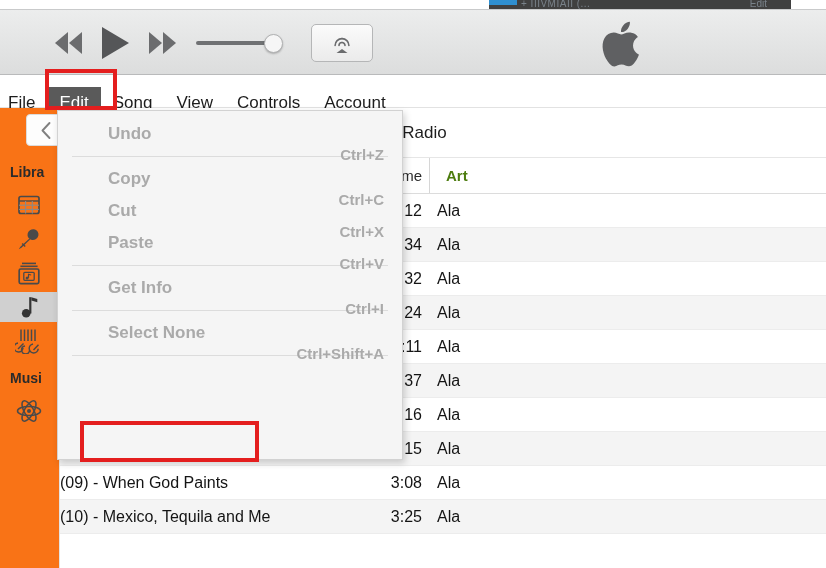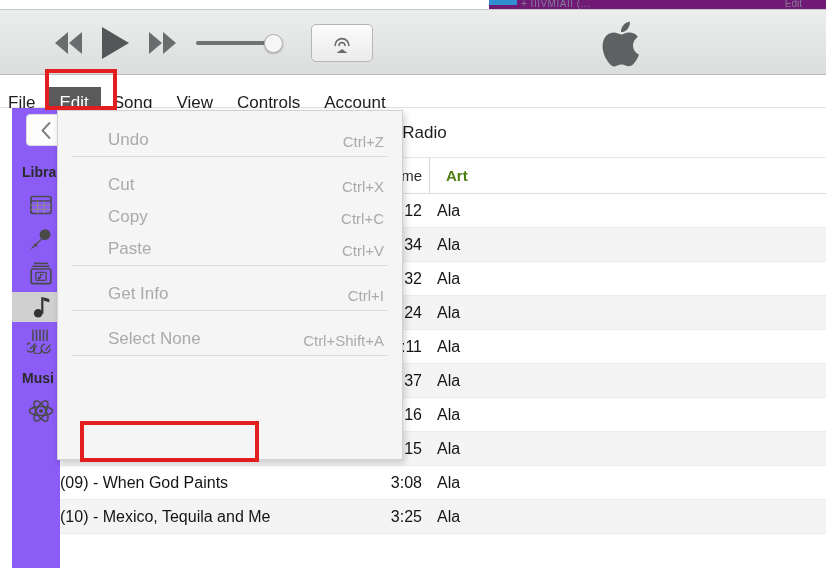--- a/index.html
+++ b/index.html
@@ -11,22 +11,22 @@
     overflow: hidden;
   }
   #app {
     position: relative;
     width: 826px; height: 568px;
     background: #ffffff;
   }
 
   
   .bg-window-strip {
-    position: absolute; left: 489px; top: 0; width: 337px; height: 11px;
-    background: #701a75;
+    position: absolute; left: 489px; top: 0; width: 302px; height: 11px;
+    background: #404040;
     border-bottom: 1px solid #b8c0c8;
     overflow: hidden;
   }
   .bg-window-strip .accentbar {
     position: absolute; left: 0; top: 0; width: 28px; height: 5px;
     background: #2f8fd0;
   }
   .bg-window-strip .ghost-title {
     position: absolute; left: 32px; top: -2px;
     font-size: 10px; color: #8d98a3; letter-spacing: .5px;
@@ -87,22 +87,22 @@
   .menubar .mi {
     font-size: 17px; color: #1c1c1c; padding: 5px 12px; white-space: nowrap;
     line-height: 22px;
     margin-top: 24px;
   }
   .menubar .mi.first { padding-left: 8px; }
   .menubar .mi.active { background: #5a5a5a; color: #ffffff; }
 
   
   .sidebar {
-    position: absolute; left: 12px; top: 108px; width: 60px; height: 460px;
-    background: #8b5cf6; border-right: 1px solid #e3e3e3;
+    position: absolute; left: 0; top: 108px; width: 60px; height: 460px;
+    background: #f97316; border-right: 1px solid #e3e3e3;
   }
   .backbtn {
     position: absolute; left: 26px; top: 114px; width: 40px; height: 32px;
     background: #fdfdfd; border: 1px solid #dcdcdc; border-radius: 4px;
     display: flex; align-items: center; justify-content: center;
   }
   .side-hdr {
     position: absolute; left: 10px; font-size: 14px; font-weight: bold;
     color: #2b2b2b; white-space: nowrap;
   }
@@ -167,22 +167,22 @@
   }
 
   
   .dropdown {
     position: absolute; left: 57px; top: 110px; width: 346px; height: 350px;
     background: #f5f5f5; border: 1px solid #d2d2d2;
     box-shadow: 2px 3px 7px rgba(0,0,0,.18);
     padding: 7px 0;
   }
   .dd-item {
-    position: relative; height: 32px; display: flex; align-items: flex-end;
-    padding-left: 50px; padding-right: 18px;
+    position: relative; height: 32px; display: flex; align-items: center;
+    padding-left: 50px; padding-right: 18px; font-weight: bold;
   }
   .dd-item .lbl { font-size: 17px; white-space: nowrap; }
   .dd-item .key { position: absolute; right: 18px; font-size: 15px; white-space: nowrap; margin-top: 40px; }
   .dd-item.enabled .lbl { color: #1a1a1a; }
   .dd-item.enabled .key { color: #1a1a1a; }
   .dd-item.disabled .lbl { color: #aaaaaa; }
   .dd-item.disabled .key { color: #aaaaaa; }
   .dd-sep { height: 1px; background: #dcdcdc; margin: 6px 14px; }
 
   
@@ -402,28 +402,28 @@
       </div>
   </div>
 
   <div class="dropdown" id="dropdown">
       <div class="dd-item disabled">
         <span class="lbl">Undo</span>
         <span class="key">Ctrl+Z</span>
       </div>
       <div class="dd-sep"></div>
       <div class="dd-item disabled">
+        <span class="lbl">Copy</span>
+        <span class="key">Ctrl+C</span>
+      </div>
+      <div class="dd-item disabled">
         <span class="lbl">Cut</span>
         <span class="key">Ctrl+X</span>
       </div>
       <div class="dd-item disabled">
-        <span class="lbl">Copy</span>
-        <span class="key">Ctrl+C</span>
-      </div>
-      <div class="dd-item disabled">
         <span class="lbl">Paste</span>
         <span class="key">Ctrl+V</span>
       </div>
       <div class="dd-sep"></div>
       <div class="dd-item disabled">
         <span class="lbl">Get Info</span>
         <span class="key">Ctrl+I</span>
       </div>
       <div class="dd-sep"></div>
       <div class="dd-item disabled">

